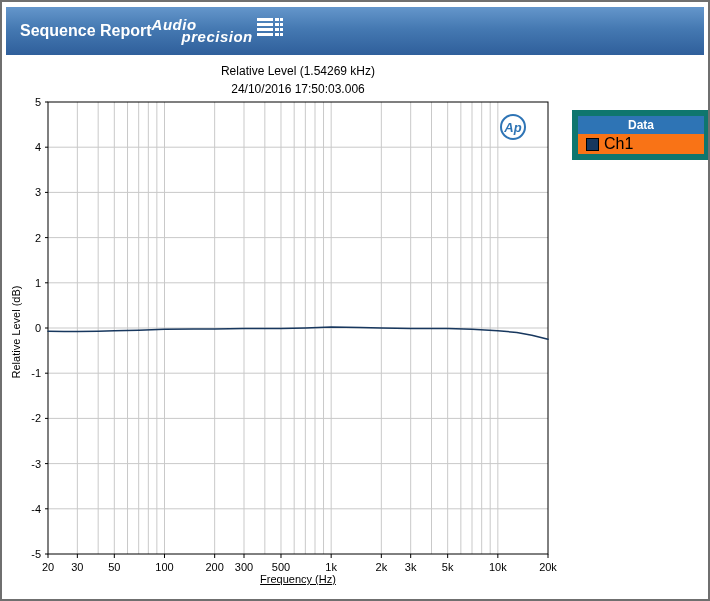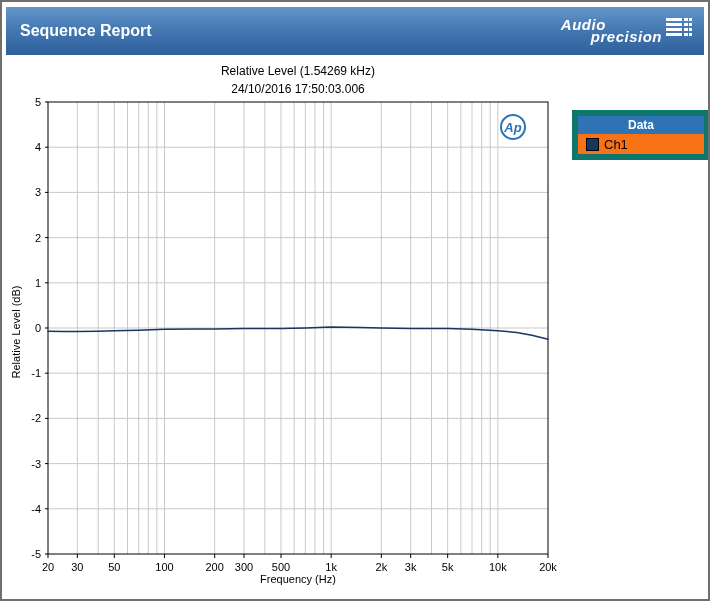--- a/index.html
+++ b/index.html
@@ -3,44 +3,44 @@
 <meta charset="utf-8">
 <style>
   html,body{margin:0;padding:0;background:#e8e8e8;font-family:"Liberation Sans","DejaVu Sans",sans-serif;}
   .window{
     position:relative;width:710px;height:601px;background:#ffffff;
     border:2px solid #6f6f6f;box-sizing:border-box;overflow:hidden;
   }
   .header{
     position:absolute;left:4px;top:5px;right:4px;height:48px;
     background:linear-gradient(180deg,#6496cb 0%,#4579b2 45%,#2f5f9b 100%);
-    display:flex;align-items:center;justify-content:space-between;
+    display:flex;align-items:center;
   }
   .header-title{color:#ffffff;font-size:16px;font-weight:bold;padding-left:14px;}
   .logo{display:flex;align-items:center;padding-right:12px;color:#fff;}
   .logo-text{display:flex;flex-direction:column;line-height:14px;font-style:italic;font-weight:bold;font-size:15px;letter-spacing:0.5px;}
   .logo-text span:nth-child(2){margin-top:-2px;margin-left:30px;}
   .logo-bars{display:flex;flex-direction:column;gap:2px;margin-left:4px;margin-top:-8px;}
   .logo-bars i{display:block;width:26px;height:3px;background:
      linear-gradient(90deg,#fff 0 62%,rgba(255,255,255,0) 62% 70%,#fff 70% 84%,rgba(255,255,255,0) 84% 90%,#fff 90% 100%);}
   .chart-title{position:absolute;left:46px;top:62px;width:500px;text-align:center;font-size:12px;color:#000;}
   .timestamp{position:absolute;left:46px;top:80px;width:500px;text-align:center;font-size:12px;color:#000;}
   .ylabel{position:absolute;left:14px;top:330px;transform:translate(-50%,-50%) rotate(-90deg);
     white-space:nowrap;font-size:11px;color:#000;}
-  .xlabel{position:absolute;left:46px;top:571px;width:500px;text-align:center;font-size:11px;color:#000;}
+  .xlabel{position:absolute;left:46px;top:571px;width:500px;text-align:center;font-size:11px;color:#000;text-decoration:underline;}
   #plot-svg{position:absolute;left:6px;top:96px;}
   .ap-badge{
     position:absolute;left:498px;top:112px;width:26px;height:26px;border-radius:50%;
     border:2px solid #2e74b5;color:#2e74b5;font-weight:bold;font-style:italic;font-size:13px;
     display:flex;align-items:center;justify-content:center;background:#fff;box-sizing:border-box;
   }
   .legend{position:absolute;left:570px;top:108px;width:126px;border:6px solid #0f766e;background:#f97316;}
   .legend-header{height:18px;background:#2e74b5;color:#fff;font-weight:bold;font-size:12px;
     display:flex;align-items:center;justify-content:center;}
-  .legend-row{display:flex;align-items:center;height:20px;padding-left:8px;font-size:13px;color:#000;}
+  .legend-row{display:flex;align-items:center;height:20px;padding-left:8px;font-size:16px;color:#000;}
   .legend-swatch{width:11px;height:11px;border:1px solid #000;margin-right:5px;display:inline-block;}
 </style>
 </head>
 <body>
 
 <div class="window">
 
   <div class="header">
     <span class="header-title">Sequence Report</span>
     <div class="logo">

